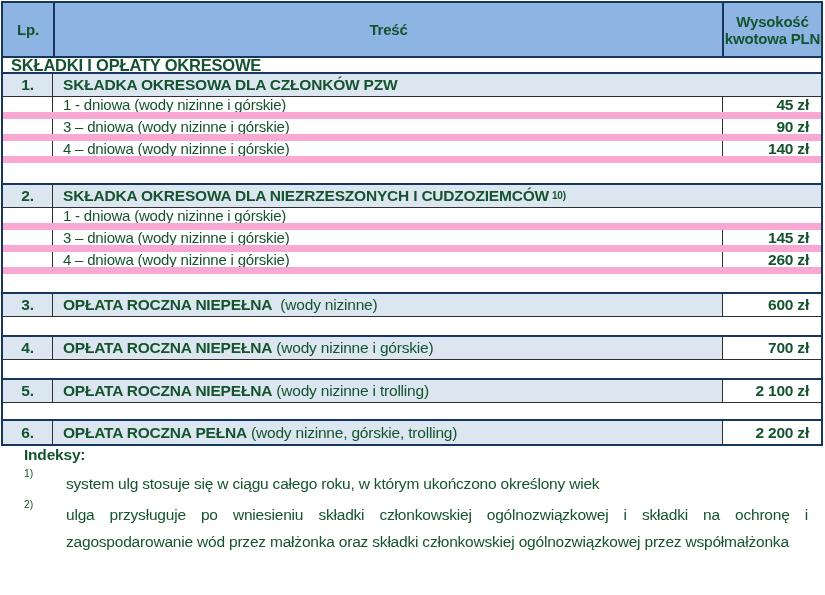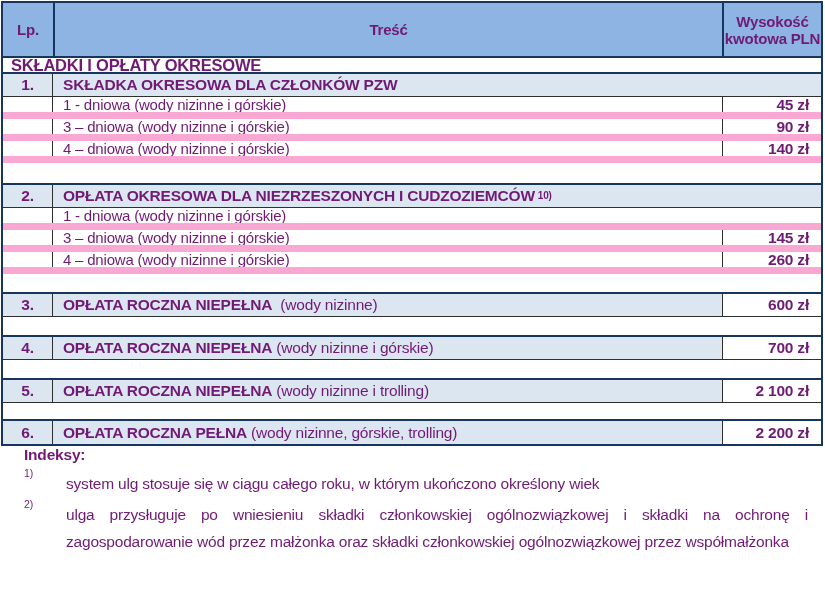--- a/index.html
+++ b/index.html
@@ -1,21 +1,21 @@
 <!DOCTYPE html>
 <html><head>
 <meta charset="utf-8">
 <style>
   html,body{margin:0;padding:0;}
   .doc{
     position:relative;
     width:825px;height:595px;
     background:#ffffff;
     font-family:"Liberation Sans","DejaVu Sans",sans-serif;
-    color:#701a75;
+    color:#14532d;
     letter-spacing:-0.2px;
     overflow:hidden;
     box-sizing:border-box;
   }
   .fee-table{
     margin:1px 2px 0 1px;
     border:2px solid #17365D;
     box-sizing:border-box;
   }
   .row{display:flex;align-items:stretch;box-sizing:border-box;background:#fff;}
@@ -100,21 +100,21 @@
       <div class="cell lp"></div>
       <div class="cell tresc">4 – dniowa (wody nizinne i górskie)</div>
       <div class="cell amount">140 zł</div>
     </div>
 
     <div class="row r-spacer sp-lg"></div>
 
     <div class="row r-section">
       <div class="cell lp">2.</div>
       <div class="cell tresc">
-        <span class="b">OPŁATA OKRESOWA DLA NIEZRZESZONYCH I CUDZOZIEMCÓW</span>
+        <span class="b">SKŁADKA OKRESOWA DLA NIEZRZESZONYCH I CUDZOZIEMCÓW</span>
           <sup>10)</sup>
       </div>
     </div>
     <div class="row r-detail">
       <div class="cell lp"></div>
       <div class="cell tresc">1 - dniowa (wody nizinne i górskie)</div>
     </div>
     <div class="row r-detail">
       <div class="cell lp"></div>
       <div class="cell tresc">3 – dniowa (wody nizinne i górskie)</div>

